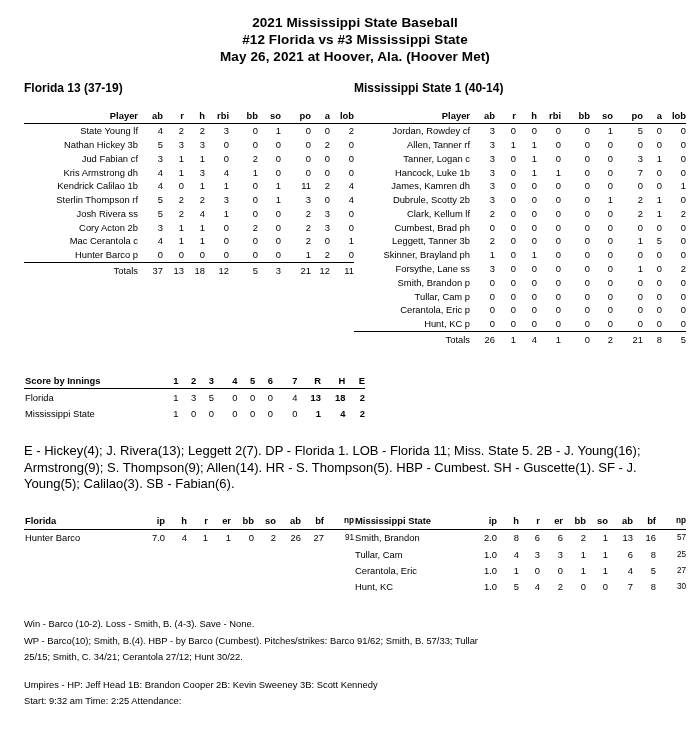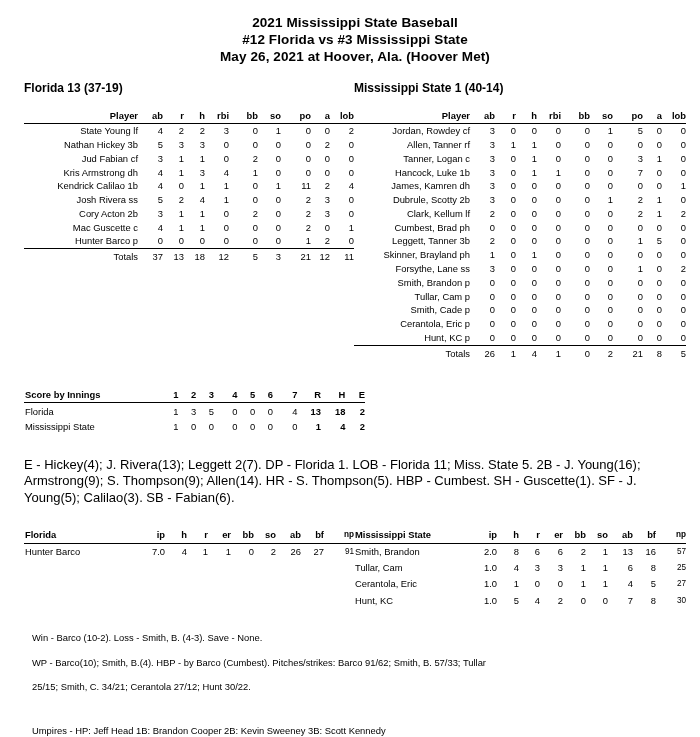--- a/index.html
+++ b/index.html
@@ -171,21 +171,21 @@
   .ptbl col.c-bf { width: 23px; }
   .ptbl col.c-np { width: 30px; }
 
   
   .footer {
     margin-top: 22px;
     font-size: 9.4px;
     line-height: 16.5px;
     width: 640px;
   }
-  .footer p { margin: 8px; }
+  .footer p { margin: 0; }
 </style>
 </head>
 <body>
 
 <div class="page">
 
   <div class="title-block">
     <div class="tline">2021 Mississippi State Baseball</div>
     <div class="tline">#12 Florida vs #3 Mississippi State</div>
     <div class="tline">May 26, 2021 at Hoover, Ala. (Hoover Met)</div>
@@ -277,20 +277,32 @@
               <td class="num">0</td>
               <td class="num">1</td>
               <td class="num">1</td>
               <td class="num">0</td>
               <td class="num">1</td>
               <td class="num">11</td>
               <td class="num">2</td>
               <td class="num">4</td>
             </tr>
             <tr>
+              <td class="player">Sterlin Thompson rf</td>
+              <td class="num">5</td>
+              <td class="num">2</td>
+              <td class="num">2</td>
+              <td class="num">3</td>
+              <td class="num">0</td>
+              <td class="num">1</td>
+              <td class="num">3</td>
+              <td class="num">0</td>
+              <td class="num">4</td>
+            </tr>
+            <tr>
               <td class="player">Josh Rivera ss</td>
               <td class="num">5</td>
               <td class="num">2</td>
               <td class="num">4</td>
               <td class="num">1</td>
               <td class="num">0</td>
               <td class="num">0</td>
               <td class="num">2</td>
               <td class="num">3</td>
               <td class="num">0</td>
@@ -301,21 +313,21 @@
               <td class="num">1</td>
               <td class="num">1</td>
               <td class="num">0</td>
               <td class="num">2</td>
               <td class="num">0</td>
               <td class="num">2</td>
               <td class="num">3</td>
               <td class="num">0</td>
             </tr>
             <tr>
-              <td class="player">Mac Guscette c</td>
+              <td class="player">Mac Cerantola c</td>
               <td class="num">4</td>
               <td class="num">1</td>
               <td class="num">1</td>
               <td class="num">0</td>
               <td class="num">0</td>
               <td class="num">0</td>
               <td class="num">2</td>
               <td class="num">0</td>
               <td class="num">1</td>
             </tr>
@@ -516,32 +528,20 @@
               <td class="num">0</td>
               <td class="num">0</td>
               <td class="num">0</td>
               <td class="num">0</td>
               <td class="num">0</td>
               <td class="num">0</td>
               <td class="num">0</td>
             </tr>
             <tr>
               <td class="player indent">Tullar, Cam p</td>
-              <td class="num">0</td>
-              <td class="num">0</td>
-              <td class="num">0</td>
-              <td class="num">0</td>
-              <td class="num">0</td>
-              <td class="num">0</td>
-              <td class="num">0</td>
-              <td class="num">0</td>
-              <td class="num">0</td>
-            </tr>
-            <tr>
-              <td class="player indent">Smith, Cade p</td>
               <td class="num">0</td>
               <td class="num">0</td>
               <td class="num">0</td>
               <td class="num">0</td>
               <td class="num">0</td>
               <td class="num">0</td>
               <td class="num">0</td>
               <td class="num">0</td>
               <td class="num">0</td>
             </tr>

